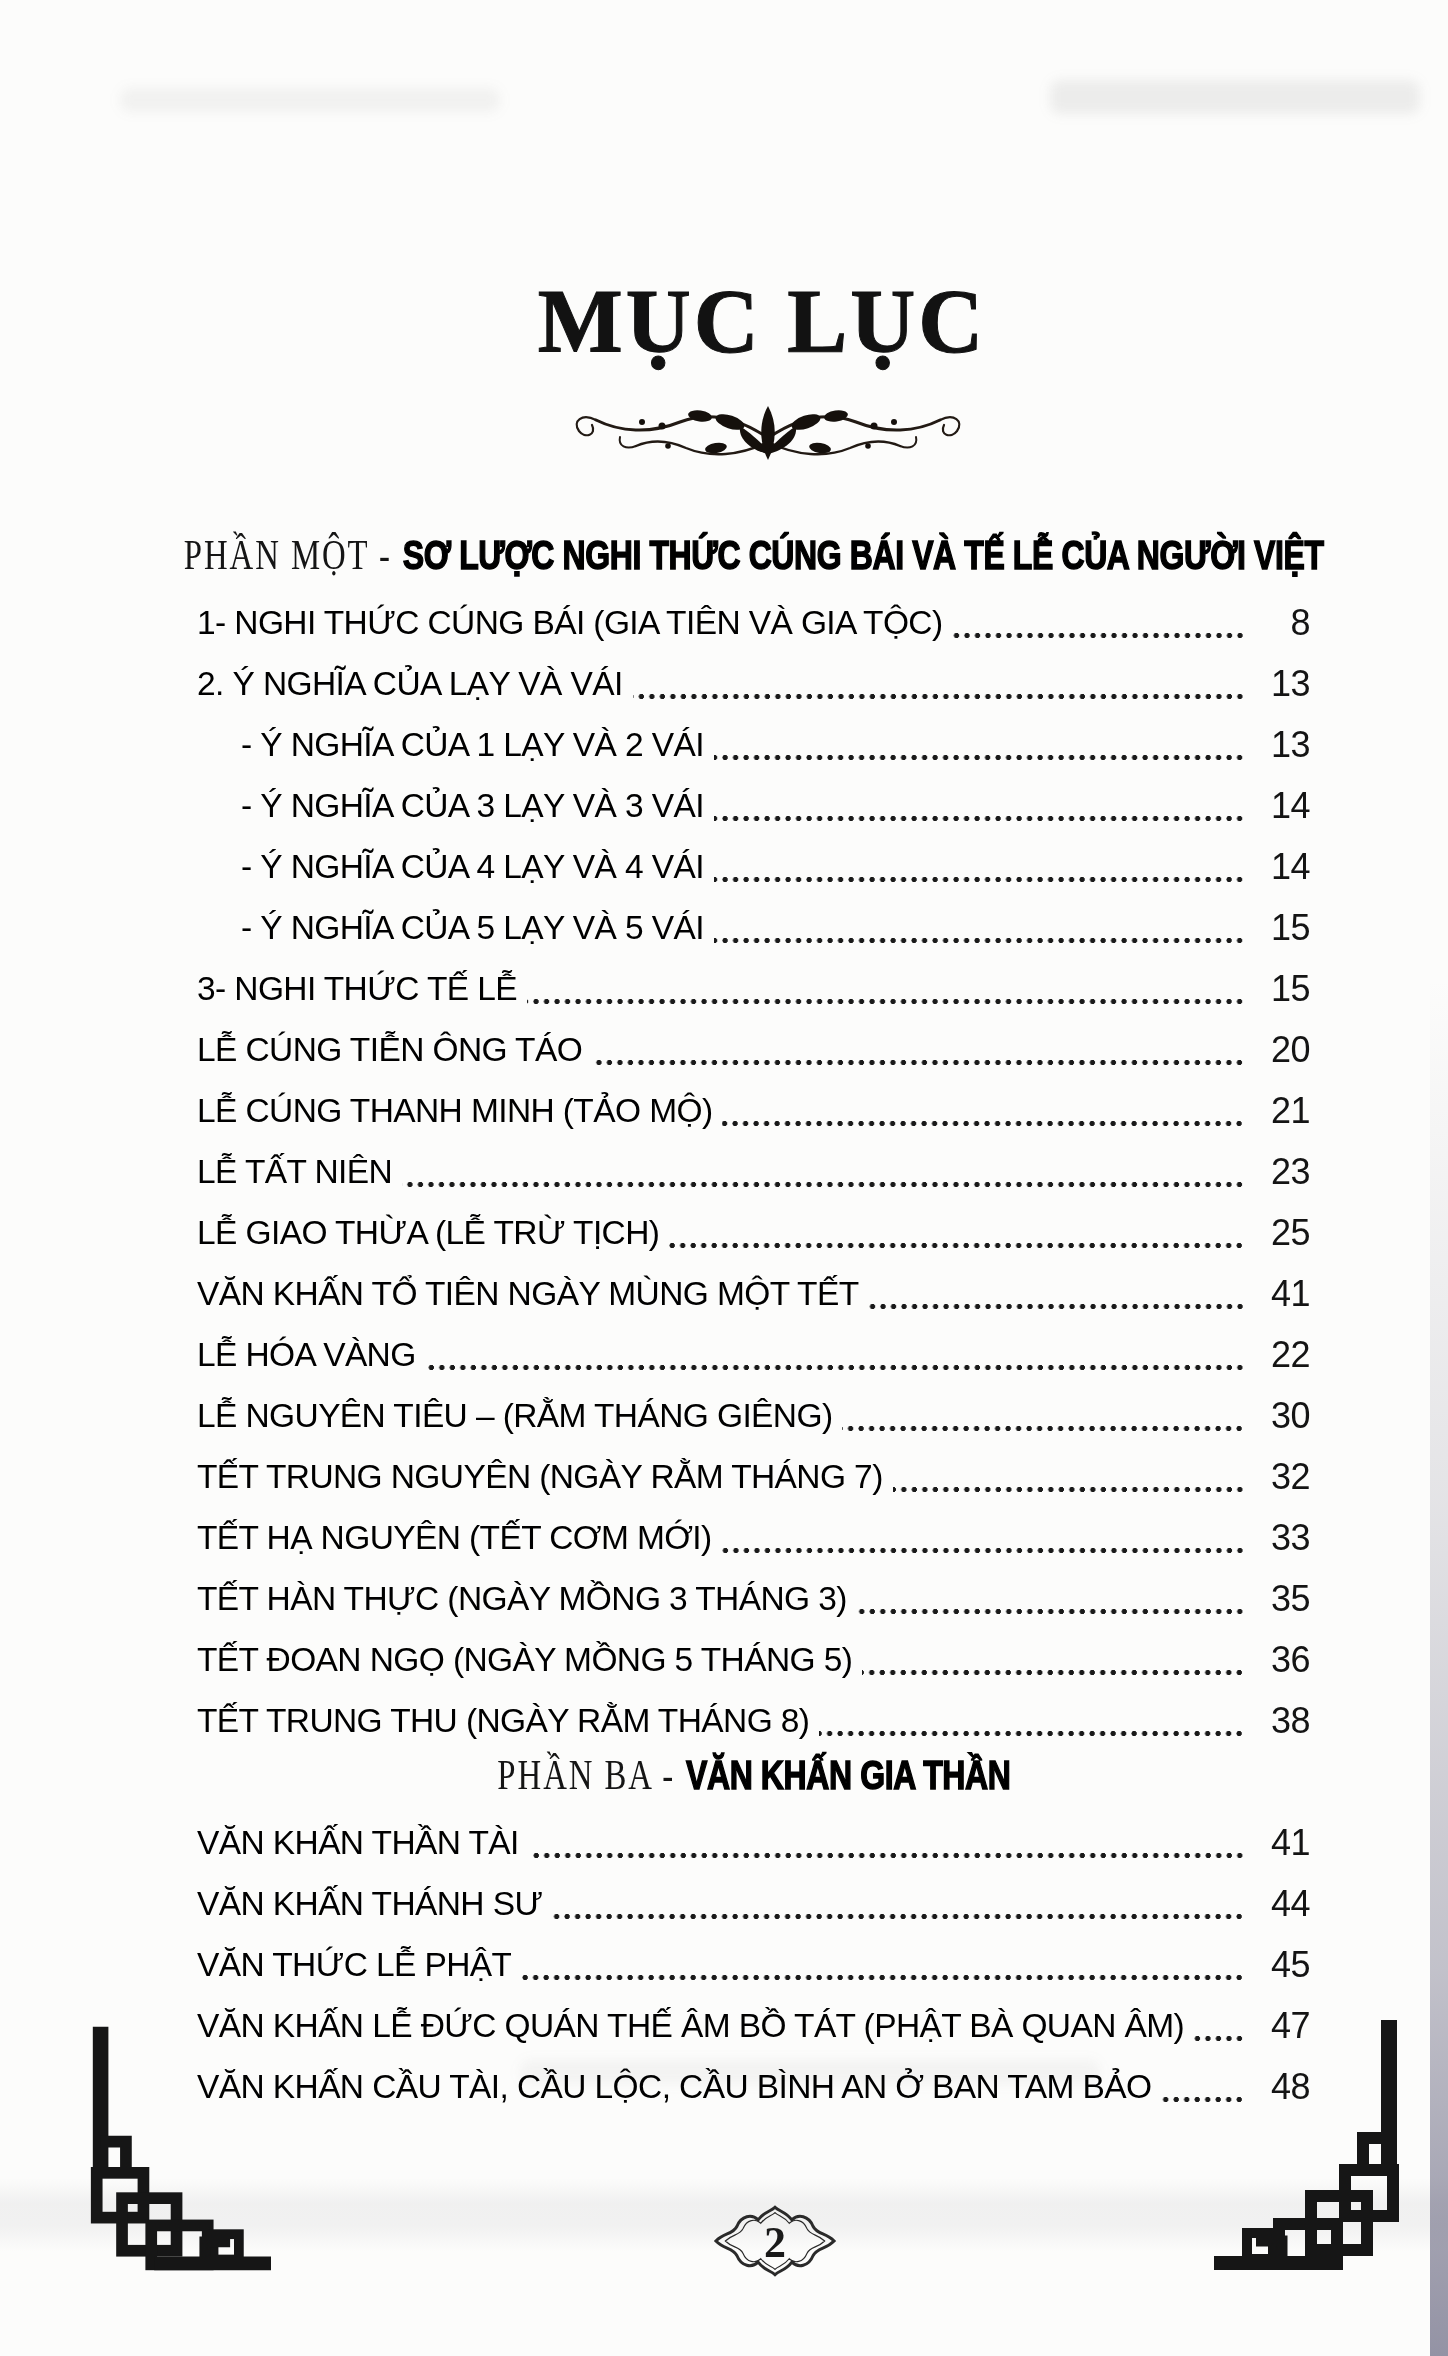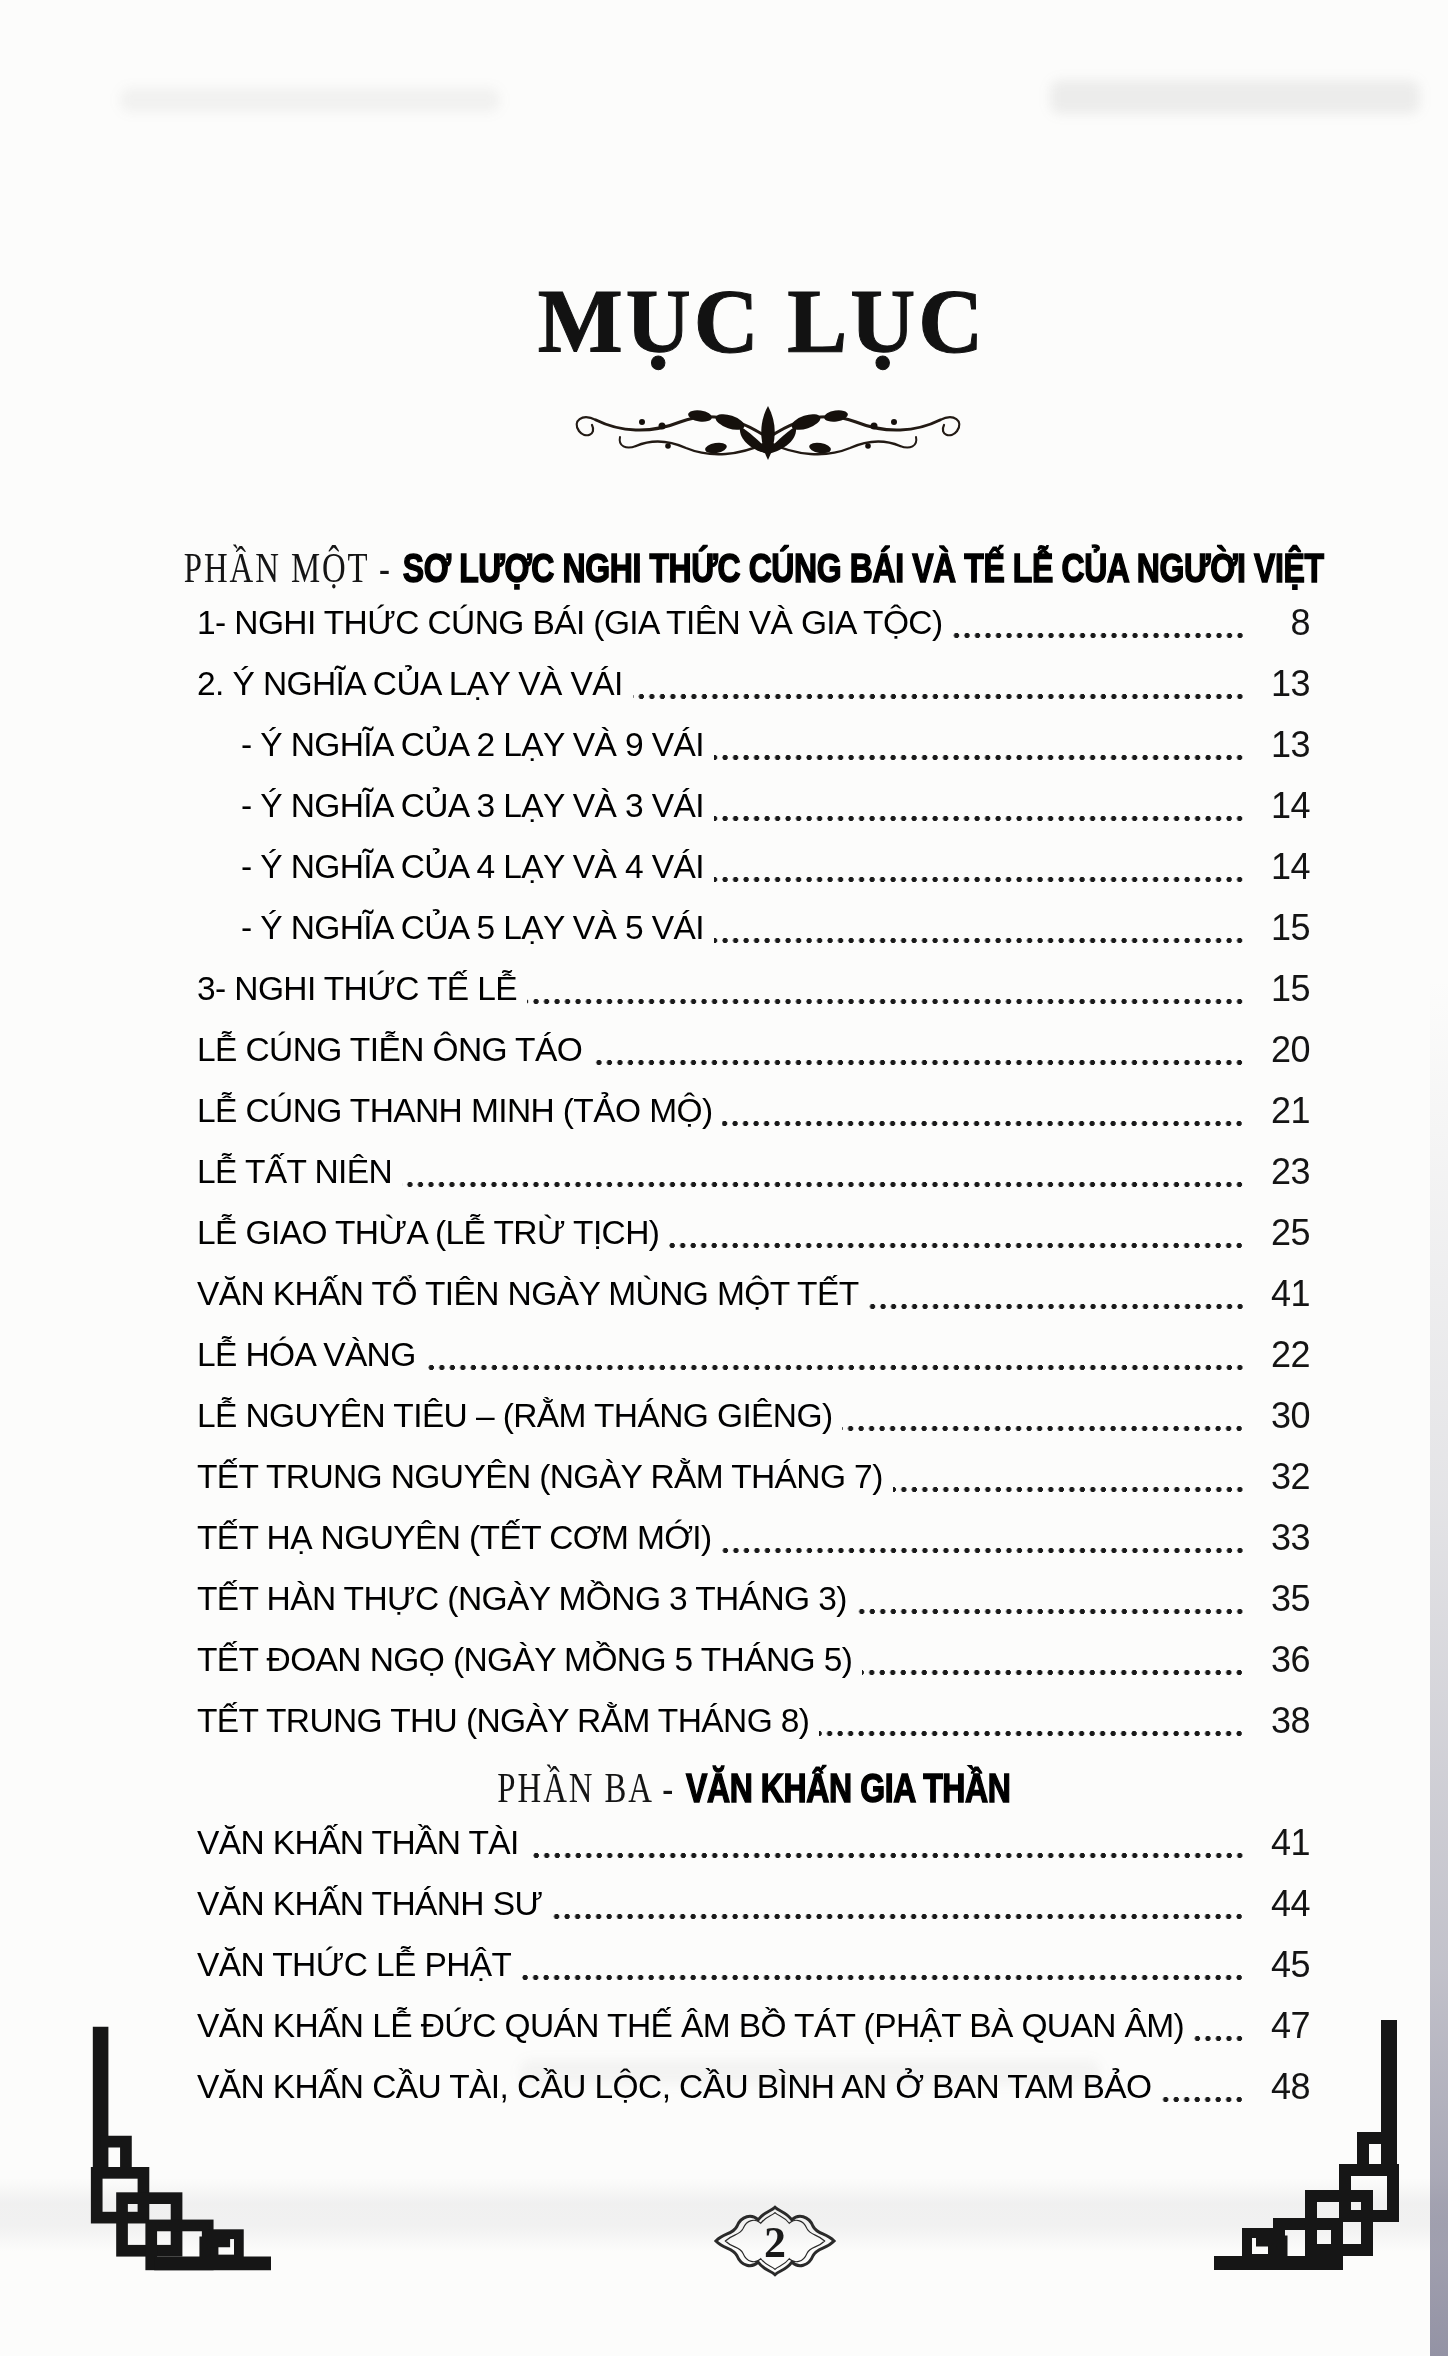--- a/index.html
+++ b/index.html
@@ -36,21 +36,21 @@
     flex:0 1 auto;min-width:0;overflow:hidden;color:#000000;
   }
   .entry.indent{padding-left:44px;}
   .entry .dots{
     flex:1 1 auto;min-width:18px;height:7px;margin:0 8px 14px 10px;align-self:flex-end;
     background-image:radial-gradient(circle at 4px 3.5px,#191919 2.35px,rgba(0,0,0,0) 2.9px);
     background-size:10.5px 7px;background-repeat:repeat-x;background-position:right bottom;
   }
   .entry .pg{flex:0 0 auto;min-width:56px;text-align:right;font-size:36px;letter-spacing:-0.5px;color:#141414;}
 
-  .sec-heading{display:flex;align-items:flex-end;justify-content:center;}
+  .sec-heading{display:flex;align-items:flex-start;justify-content:center;}
   .heading-inner{display:inline-block;white-space:nowrap;transform:scaleX(0.78);transform-origin:center;}
   .sec-label{font-family:"Liberation Serif",serif;font-size:42px;letter-spacing:2.5px;color:#151515;}
   .sec-title{
     font-family:"Liberation Sans",sans-serif;font-weight:bold;font-size:41px;
     letter-spacing:-0.5px;color:#000;-webkit-text-stroke:1.5px #000;margin-left:14px;
   }
 
   
   .corner{position:absolute;}
   .corner.left{left:86px;top:2026px;}
@@ -129,21 +129,21 @@
     <span class="pg">8</span>
   </div>
 
   <div class="row entry">
     <span class="label">2. Ý NGHĨA CỦA LẠY VÀ VÁI</span>
     <span class="dots"></span>
     <span class="pg">13</span>
   </div>
 
   <div class="row entry indent">
-    <span class="label">- Ý NGHĨA CỦA 2 LẠY VÀ 9 VÁI</span>
+    <span class="label">- Ý NGHĨA CỦA 1 LẠY VÀ 2 VÁI</span>
     <span class="dots"></span>
     <span class="pg">13</span>
   </div>
 
   <div class="row entry indent">
     <span class="label">- Ý NGHĨA CỦA 3 LẠY VÀ 3 VÁI</span>
     <span class="dots"></span>
     <span class="pg">14</span>
   </div>
 

